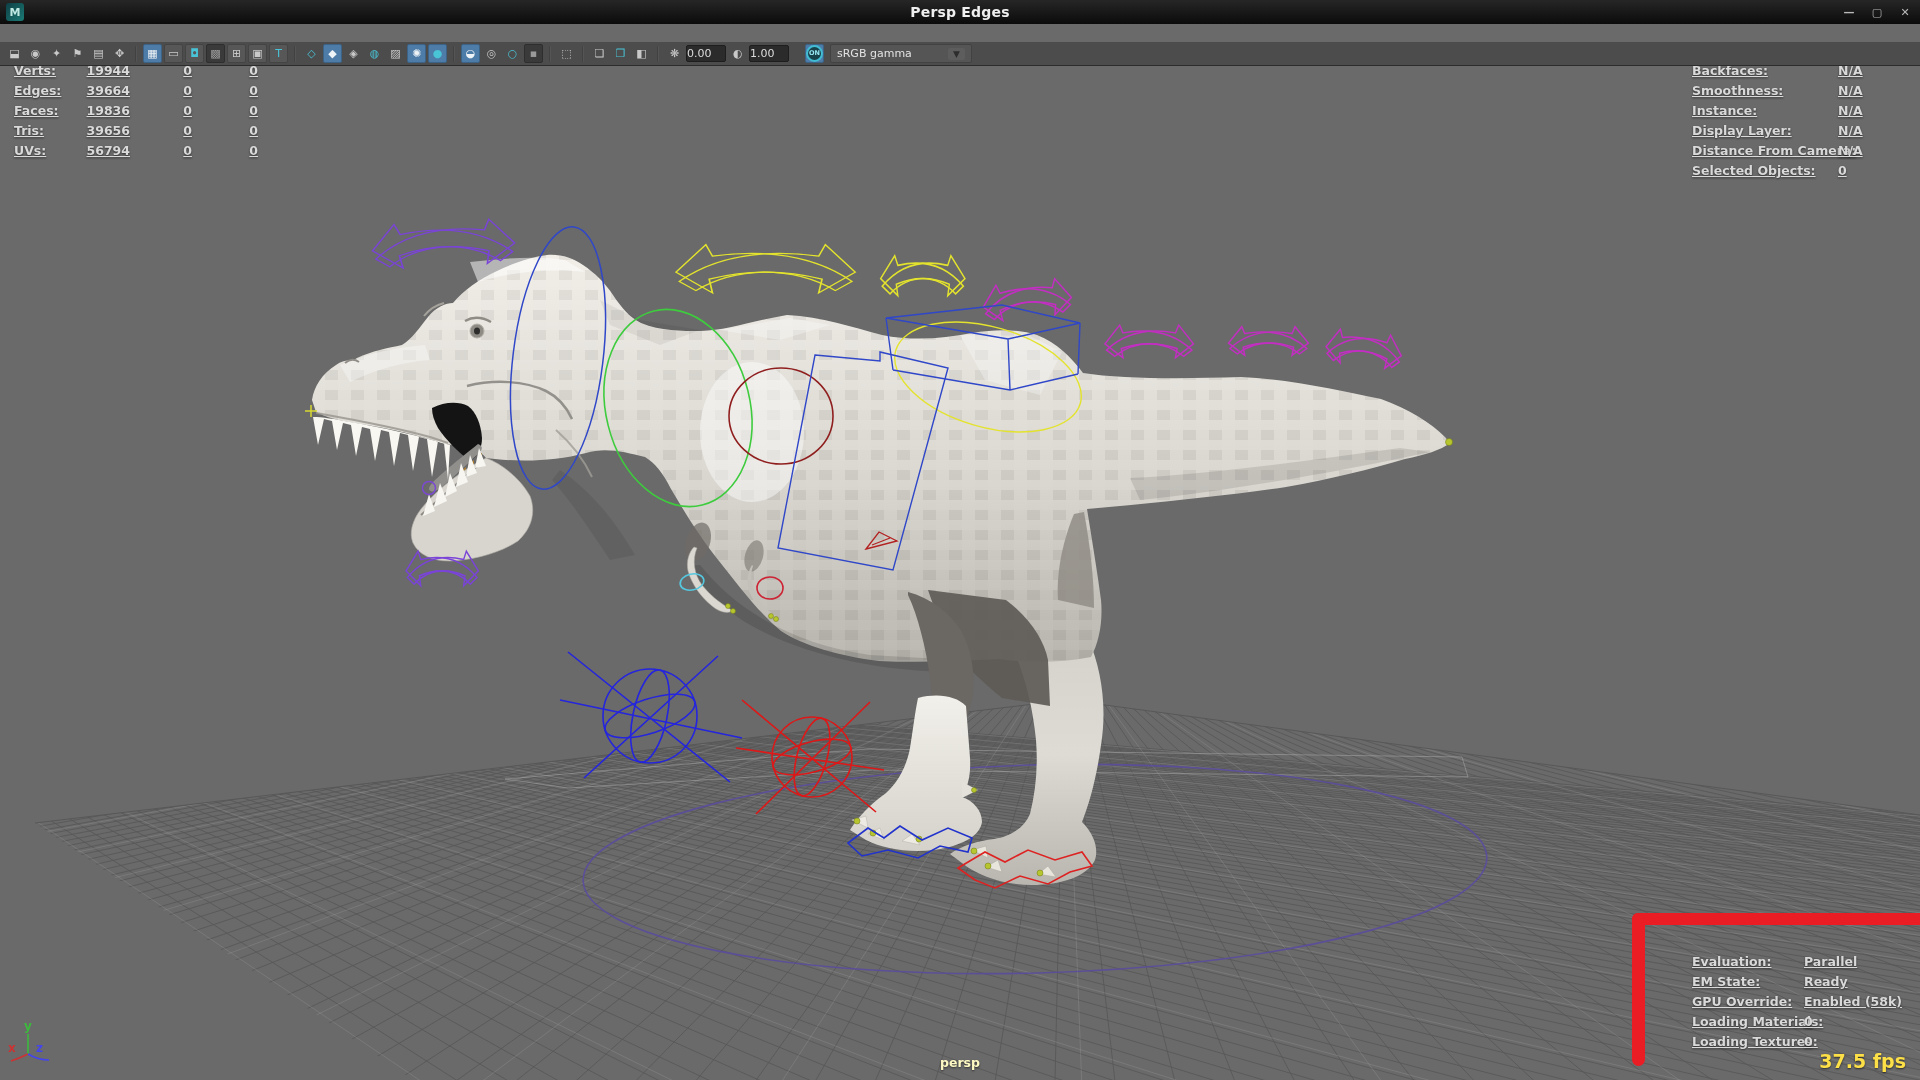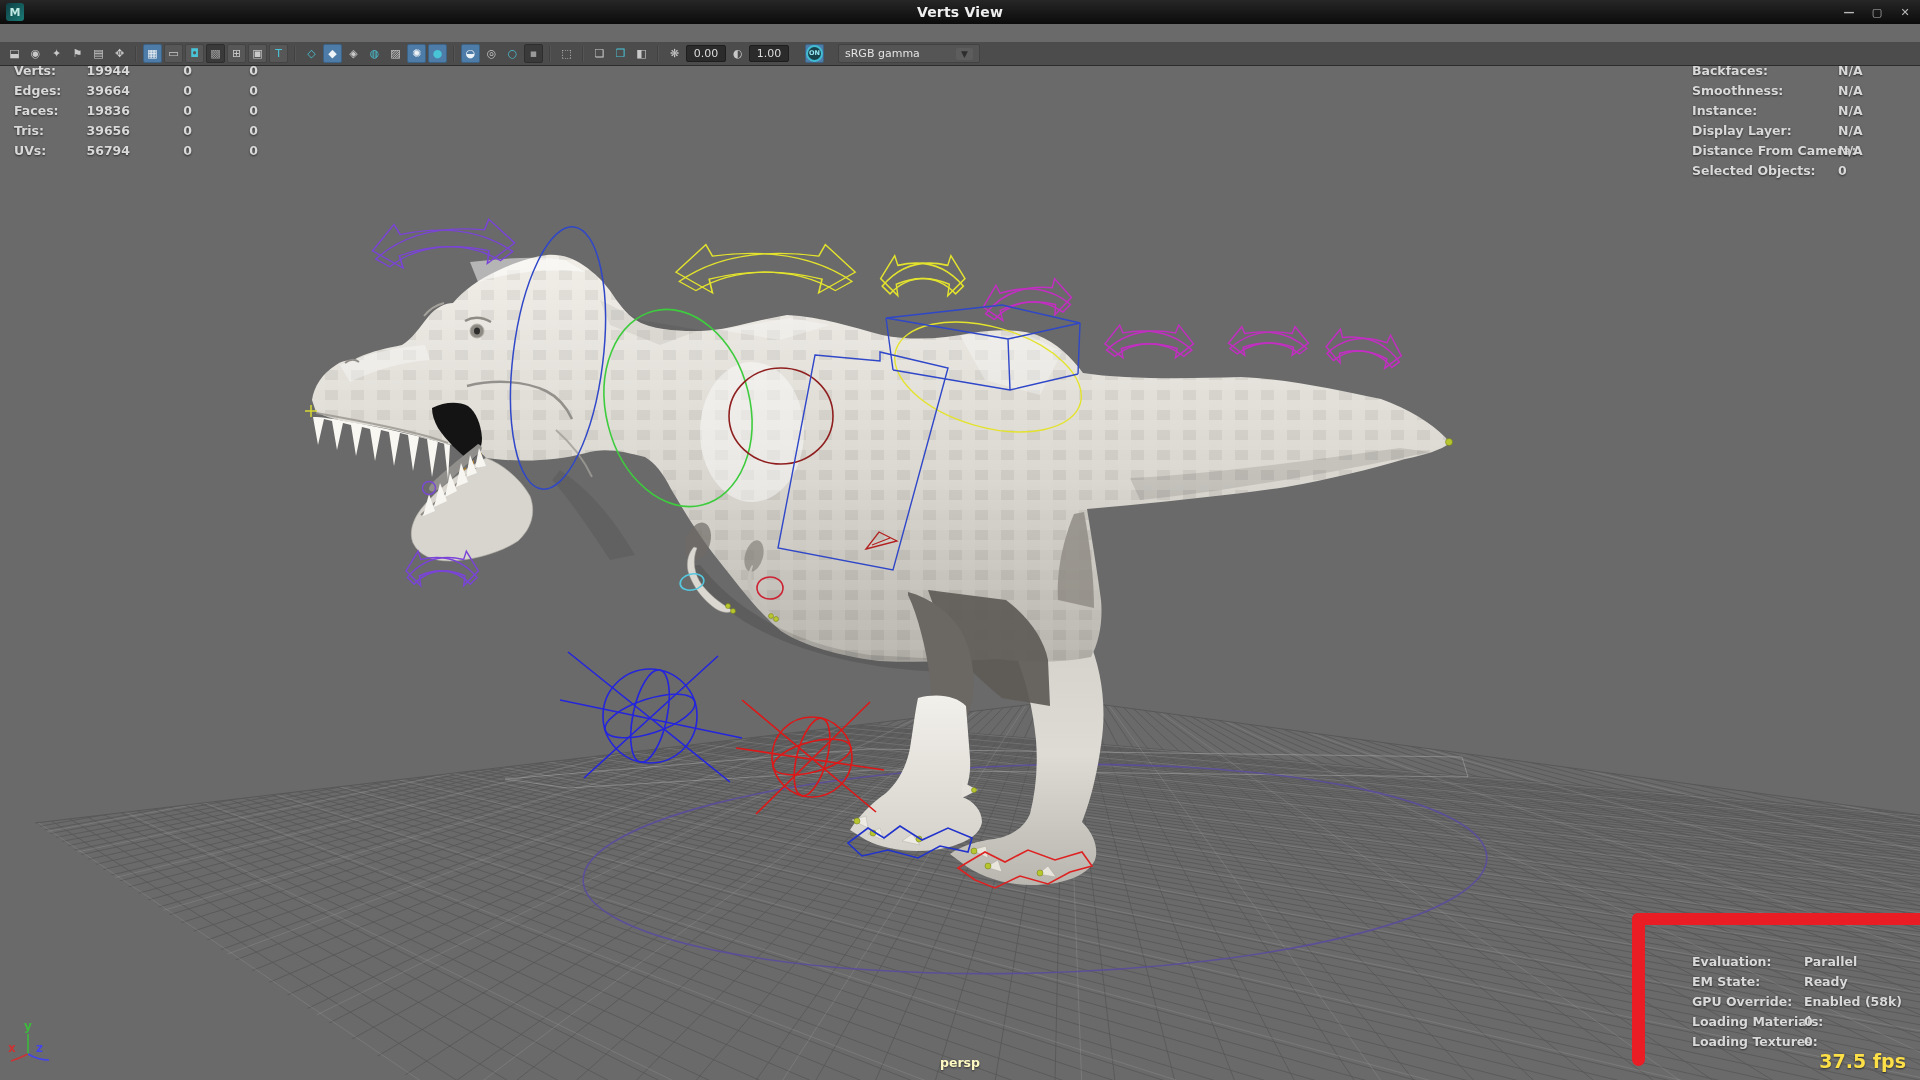--- a/index.html
+++ b/index.html
@@ -26,34 +26,34 @@
   .toolbar{position:absolute;top:42px;left:0;width:100%;height:24px;background:#4c4c4c;
     border-bottom:1px solid #2c2c2c;display:flex;align-items:center;padding:0 5px;box-sizing:border-box;gap:2px;}
   .tbtn{width:19px;height:19px;border-radius:2px;display:flex;align-items:center;justify-content:center;
     color:#c9c9c9;font-size:11px;line-height:1;}
   .tbtn.boxed{background:#575757;border:1px solid #444;box-sizing:border-box;}
   .tbtn.dark{background:#3a3a3a;border:1px solid #2e2e2e;box-sizing:border-box;color:#9a9a9a;}
   .tbtn.active{background:#4e7ca8;color:#eef3f7;border:1px solid #3c6286;box-sizing:border-box;}
   .tbtn.teal{color:#49c3d6;}
   .tsep{width:2px;height:16px;margin:0 4px;background:linear-gradient(90deg,#383838,#5e5e5e);border-radius:1px;}
   .tfield{width:38px;height:15px;background:#2b2b2b;border:1px solid #1e1e1e;border-radius:2px;
-    color:#dcdcdc;font-size:11px;text-align:center;font-family:"DejaVu Sans",sans-serif;padding:0;}
+    color:#dcdcdc;font-size:11px;font-family:"DejaVu Sans",sans-serif;padding:0;}
   .ontoggle{width:17px;height:17px;border-radius:50%;background:#17414b;border:2px solid #41bcd2;
     color:#96e6f2;font-size:6.5px;font-weight:bold;display:flex;align-items:center;justify-content:center;box-sizing:border-box;}
   .dropdown{height:17px;min-width:128px;background:#555;border:1px solid #424242;border-radius:2px;
-    color:#e3e3e3;font-size:11px;display:flex;align-items:center;padding:0 6px;gap:6px;margin-left:12px;}
+    color:#e3e3e3;font-size:11px;display:flex;align-items:center;padding:0 6px;gap:6px;margin-left:4px;}
   .dropdown .arrow{margin-left:auto;color:#2d2d2d;font-size:9px;background:#5d5d5d;padding:1px 5px;border-radius:2px;}
 
   
   .viewport{position:absolute;top:66px;left:0;width:1920px;height:1014px;background:#6a6a6a;overflow:hidden;}
   #scene{position:absolute;top:0;left:0;width:1920px;height:1014px;}
 
   
   .hud{position:absolute;color:#d9d9d9;font-size:12.5px;font-weight:bold;
-    text-shadow:0 1px 2px rgba(0,0,0,.6);white-space:nowrap;}
+    text-shadow:0 1px 2px rgba(0,0,0,.6);white-space:nowrap;text-decoration:underline;}
   .hudrow{height:20px;line-height:20px;display:flex;}
   .hud-tl{left:14px;top:-5px;}
   .hud-tl .l{width:66px;}
   .hud-tl .v1{width:50px;text-align:right;}
   .hud-tl .v2{width:62px;text-align:right;}
   .hud-tl .v3{width:66px;text-align:right;}
   .hud-tr{left:1692px;top:-5px;}
   .hud-tr .l{width:146px;}
   .hud-br{left:1692px;top:886px;}
   .hud-br .l{width:112px;}
@@ -68,21 +68,21 @@
 
   .axisgizmo{position:absolute;left:2px;top:944px;width:64px;height:64px;}
 </style>
 </head>
 <body>
 
 <div id="win">
 
   <div class="titlebar">
     <div class="appicon">M</div>
-    <div class="title">Verts View</div>
+    <div class="title">Persp Edges</div>
     <div class="winbtns">
       <span class="winbtn">—</span>
       <span class="winbtn">▢</span>
       <span class="winbtn">✕</span>
     </div>
   </div>
 
 
   <div class="toolbar">
     <span class="tbtn">⬓</span>

